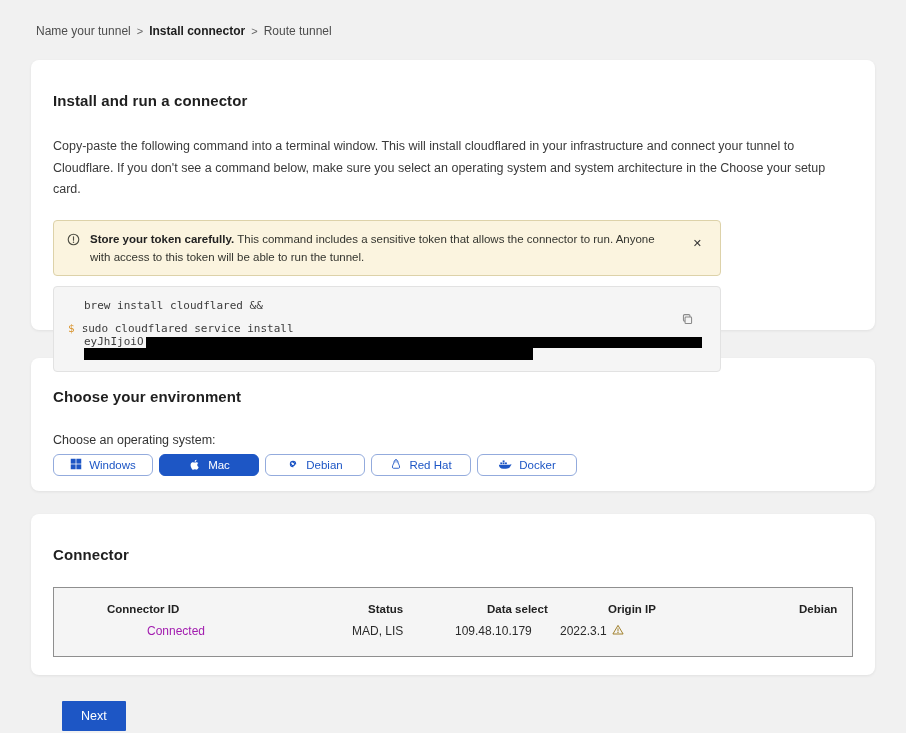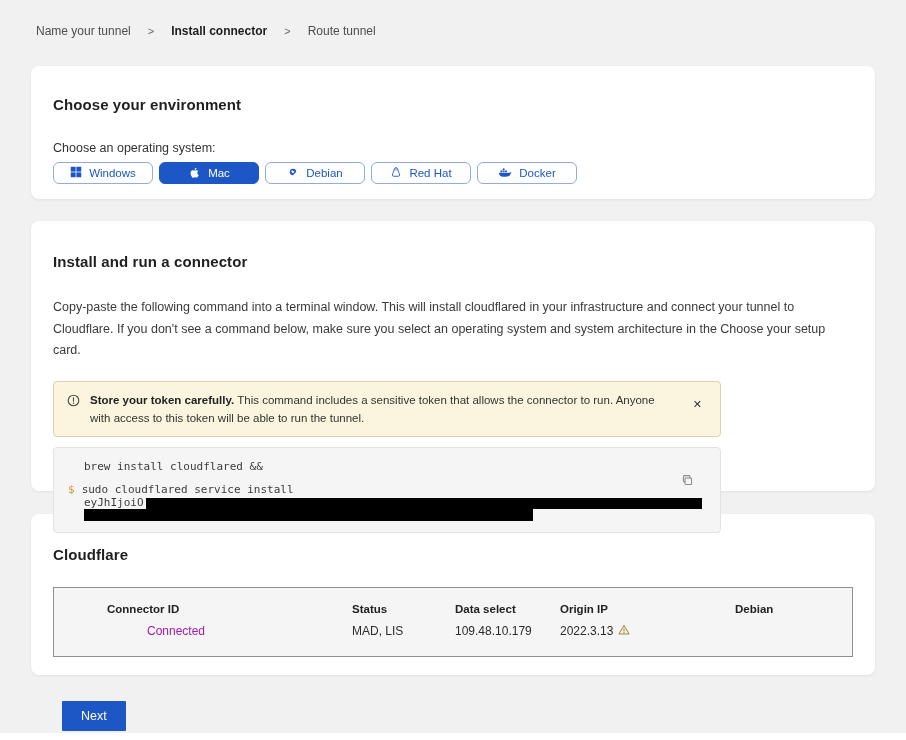--- a/index.html
+++ b/index.html
@@ -11,21 +11,21 @@
     overflow: hidden;
     color: #222;
   }
   
   .breadcrumb {
     padding: 24px 8px 0 36px;
     font-size: 12px;
     color: #4d4d4d;
     display: flex;
     align-items: center;
-    gap: 17px;
+    gap: 6px;
   }
   .breadcrumb .crumb { cursor: default; }
   .breadcrumb .crumb.active { font-weight: bold; color: #1d1d1d; }
   .breadcrumb .sep { color: #666; font-size: 11px; }
 
   .content { width: 844px; margin-left: 31px; }
 
   .card {
     background: #fff;
     border-radius: 8px;
@@ -102,21 +102,21 @@
   
   #connectors-card { margin-top: 23px; height: 161px; padding: 32px 22px 0 22px; }
   #connectors-card h2 { margin-bottom: 24px; }
   .connectors-table {
     width: 800px; height: 70px;
     background: #f5f5f5;
     border: 1px solid #8f8f8f;
     padding: 15px 0 0 53px;
   }
   .t-row { display: grid; grid-template-columns: 245px 103px 105px 175px auto; }
-  .t-head { font-size: 11.5px; font-weight: bold; color: #222; margin-bottom: 9px; }
+  .t-head { font-size: 11.5px; font-weight: bold; color: #222; margin-bottom: 9px; gap: 16px; }
   .t-body { font-size: 12px; color: #2b2b2b; }
   .status-connected { color: #a21caf; margin-left: 40px; }
   .version-cell { display: flex; align-items: center; gap: 5px; }
 
   
   .next-btn {
     margin: 26px 0 0 31px;
     background: #1d56c5; color: #fff;
     border: none; border-radius: 1px;
     padding: 8px 19px; font-size: 12.5px;
@@ -133,90 +133,20 @@
 
 <nav class="breadcrumb">
   <span class="crumb">Name your tunnel</span>
   <span class="sep">&gt;</span>
   <span class="crumb active">Install connector</span>
   <span class="sep">&gt;</span>
   <span class="crumb">Route tunnel</span>
 </nav>
 
 <div class="content">
-
-  
-  <section class="card" id="env-card">
-    <h2>Choose your environment</h2>
-    <div class="os-label">Choose an operating system:</div>
-    <div class="os-row">
-
-      <button class="os-btn">
-        <span>
-          <svg width="12" height="12" viewBox="0 0 16 16">
-              <g fill="currentColor">
-            <rect x="1" y="1" width="6.5" height="6.5"></rect>
-                <rect x="8.5" y="1" width="6.5" height="6.5"></rect>
-            <rect x="1" y="8.5" width="6.5" height="6.5"></rect>
-                <rect x="8.5" y="8.5" width="6.5" height="6.5"></rect>
-          </g>
-            </svg>
-        </span>
-        <span>Windows</span>
-      </button>
-
-      <button class="os-btn selected">
-        <span>
-          <svg width="13" height="13" viewBox="0 0 16 16">
-              <g fill="currentColor">
-            <path d="M11.4 8.6c0-1.5 1.2-2.2 1.3-2.3-.7-1-1.8-1.2-2.2-1.2-.9-.1-1.8.5-2.3.5-.5 0-1.2-.5-2-.5-1 0-2 .6-2.5 1.5-1.1 1.9-.3 4.7.8 6.2.5.8 1.1 1.6 1.9 1.6.8 0 1.1-.5 2-.5s1.2.5 2 .5 1.4-.8 1.9-1.5c.6-.9.8-1.7.8-1.8 0 0-1.6-.6-1.7-2.5z"></path>
-            <path d="M9.9 3.9c.4-.5.7-1.2.6-1.9-.6 0-1.3.4-1.7.9-.4.4-.7 1.1-.6 1.8.7.1 1.3-.3 1.7-.8z"></path>
-          </g>
-            </svg>
-        </span>
-        <span>Mac</span>
-      </button>
-
-      <button class="os-btn">
-        <span>
-          <svg width="12" height="12" viewBox="0 0 16 16" fill="none" stroke="currentColor" stroke-width="1.5" stroke-linecap="round">
-            <path d="M11.5 8a3.5 3.5 0 1 0-3.5 3.5"></path>
-              <path d="M8 5.8a2.2 2.2 0 1 1-2.2 2.2"></path>
-          </svg>
-        </span>
-        <span>Debian</span>
-      </button>
-
-      <button class="os-btn">
-        <span>
-          <svg width="12" height="13" viewBox="0 0 16 16" fill="none" stroke="currentColor" stroke-width="1.2" stroke-linecap="round">
-            <path d="M8 1.8c-1.6 0-2.6 1.2-2.6 2.8 0 1-.4 2-1 3-.7 1.2-1.2 2.6-1.2 3.8 0 .9.5 1.6 1.3 1.6h7c.8 0 1.3-.7 1.3-1.6 0-1.2-.5-2.6-1.2-3.8-.6-1-1-2-1-3 0-1.6-1-2.8-2.6-2.8z"></path>
-            <path d="M6.7 4.4h.01M9.3 4.4h.01" stroke-width="1.6"></path>
-          </svg>
-        </span>
-        <span>Red Hat</span>
-      </button>
-
-      <button class="os-btn">
-        <span>
-          <svg width="14" height="12" viewBox="0 0 18 14">
-              <g fill="currentColor">
-            <rect x="3" y="5" width="2.4" height="2.2"></rect>
-                <rect x="6" y="5" width="2.4" height="2.2"></rect>
-            <rect x="9" y="5" width="2.4" height="2.2"></rect>
-                <rect x="6" y="2.4" width="2.4" height="2.2"></rect>
-            <path d="M1.2 8h13.6c1 0 1.8-.5 2.2-1 .3.4.1 2-1 2.6-.4 2-2.4 3.6-5.8 3.6H6.6C3 13.2 1.2 10.8 1.2 8z"></path>
-          </g>
-            </svg>
-        </span>
-        <span>Docker</span>
-      </button>
-
-    </div>
-  </section>
 
   
   <section class="card" id="install-card">
     <h2>Install and run a connector</h2>
     <p class="description">Copy-paste the following command into a terminal window. This will install cloudflared in your infrastructure and connect your tunnel to Cloudflare. If you don't see a command below, make sure you select an operating system and system architecture in the Choose your setup card.</p>
 
     <div class="banner">
       <span class="icon-wrap">
         <svg width="13" height="13" viewBox="0 0 16 16" fill="none" stroke="#4f4f45" stroke-width="1.4">
           <circle cx="8" cy="8" r="6.5"></circle>
@@ -244,36 +174,106 @@
       <button class="copy-btn">
         <svg width="13" height="13" viewBox="0 0 16 16" fill="none" stroke="#8a8a8a" stroke-width="1.3">
           <rect x="5" y="5" width="8" height="8" rx="1"></rect>
             <path d="M11 5V3.5A1.5 1.5 0 0 0 9.5 2h-5A1.5 1.5 0 0 0 3 3.5v5A1.5 1.5 0 0 0 4.5 10H5"></path>
         </svg>
       </button>
     </div>
   </section>
 
   
+  <section class="card" id="env-card">
+    <h2>Choose your environment</h2>
+    <div class="os-label">Choose an operating system:</div>
+    <div class="os-row">
+
+      <button class="os-btn">
+        <span>
+          <svg width="12" height="12" viewBox="0 0 16 16">
+              <g fill="currentColor">
+            <rect x="1" y="1" width="6.5" height="6.5"></rect>
+                <rect x="8.5" y="1" width="6.5" height="6.5"></rect>
+            <rect x="1" y="8.5" width="6.5" height="6.5"></rect>
+                <rect x="8.5" y="8.5" width="6.5" height="6.5"></rect>
+          </g>
+            </svg>
+        </span>
+        <span>Windows</span>
+      </button>
+
+      <button class="os-btn selected">
+        <span>
+          <svg width="13" height="13" viewBox="0 0 16 16">
+              <g fill="currentColor">
+            <path d="M11.4 8.6c0-1.5 1.2-2.2 1.3-2.3-.7-1-1.8-1.2-2.2-1.2-.9-.1-1.8.5-2.3.5-.5 0-1.2-.5-2-.5-1 0-2 .6-2.5 1.5-1.1 1.9-.3 4.7.8 6.2.5.8 1.1 1.6 1.9 1.6.8 0 1.1-.5 2-.5s1.2.5 2 .5 1.4-.8 1.9-1.5c.6-.9.8-1.7.8-1.8 0 0-1.6-.6-1.7-2.5z"></path>
+            <path d="M9.9 3.9c.4-.5.7-1.2.6-1.9-.6 0-1.3.4-1.7.9-.4.4-.7 1.1-.6 1.8.7.1 1.3-.3 1.7-.8z"></path>
+          </g>
+            </svg>
+        </span>
+        <span>Mac</span>
+      </button>
+
+      <button class="os-btn">
+        <span>
+          <svg width="12" height="12" viewBox="0 0 16 16" fill="none" stroke="currentColor" stroke-width="1.5" stroke-linecap="round">
+            <path d="M11.5 8a3.5 3.5 0 1 0-3.5 3.5"></path>
+              <path d="M8 5.8a2.2 2.2 0 1 1-2.2 2.2"></path>
+          </svg>
+        </span>
+        <span>Debian</span>
+      </button>
+
+      <button class="os-btn">
+        <span>
+          <svg width="12" height="13" viewBox="0 0 16 16" fill="none" stroke="currentColor" stroke-width="1.2" stroke-linecap="round">
+            <path d="M8 1.8c-1.6 0-2.6 1.2-2.6 2.8 0 1-.4 2-1 3-.7 1.2-1.2 2.6-1.2 3.8 0 .9.5 1.6 1.3 1.6h7c.8 0 1.3-.7 1.3-1.6 0-1.2-.5-2.6-1.2-3.8-.6-1-1-2-1-3 0-1.6-1-2.8-2.6-2.8z"></path>
+            <path d="M6.7 4.4h.01M9.3 4.4h.01" stroke-width="1.6"></path>
+          </svg>
+        </span>
+        <span>Red Hat</span>
+      </button>
+
+      <button class="os-btn">
+        <span>
+          <svg width="14" height="12" viewBox="0 0 18 14">
+              <g fill="currentColor">
+            <rect x="3" y="5" width="2.4" height="2.2"></rect>
+                <rect x="6" y="5" width="2.4" height="2.2"></rect>
+            <rect x="9" y="5" width="2.4" height="2.2"></rect>
+                <rect x="6" y="2.4" width="2.4" height="2.2"></rect>
+            <path d="M1.2 8h13.6c1 0 1.8-.5 2.2-1 .3.4.1 2-1 2.6-.4 2-2.4 3.6-5.8 3.6H6.6C3 13.2 1.2 10.8 1.2 8z"></path>
+          </g>
+            </svg>
+        </span>
+        <span>Docker</span>
+      </button>
+
+    </div>
+  </section>
+
+  
   <section class="card" id="connectors-card">
-    <h2>Cloudflare</h2>
+    <h2>Connector</h2>
     <div class="connectors-table">
       <div class="t-row t-head">
         <div>Connector ID</div>
         <div>Status</div>
         <div>Data select</div>
         <div>Origin IP</div>
         <div>Debian</div>
       </div>
       <div class="t-row t-body">
         <div class="status-connected">Connected</div>
         <div>MAD, LIS</div>
         <div>109.48.10.179</div>
         <div class="version-cell">
-          <span>2022.3.13</span>
+          <span>2022.3.1</span>
           <span>
             <svg width="12" height="11" viewBox="0 0 16 14" fill="none" stroke="#9e7d27" stroke-width="1.3" stroke-linejoin="round">
               <path d="M8 1.5 14.8 13H1.2z"></path>
                 <path d="M8 6v3" stroke-linecap="round"></path>
                 <path d="M8 10.8v.1" stroke-linecap="round" stroke-width="1.7"></path>
             </svg>
           </span>
         </div>
       </div>
     </div>

